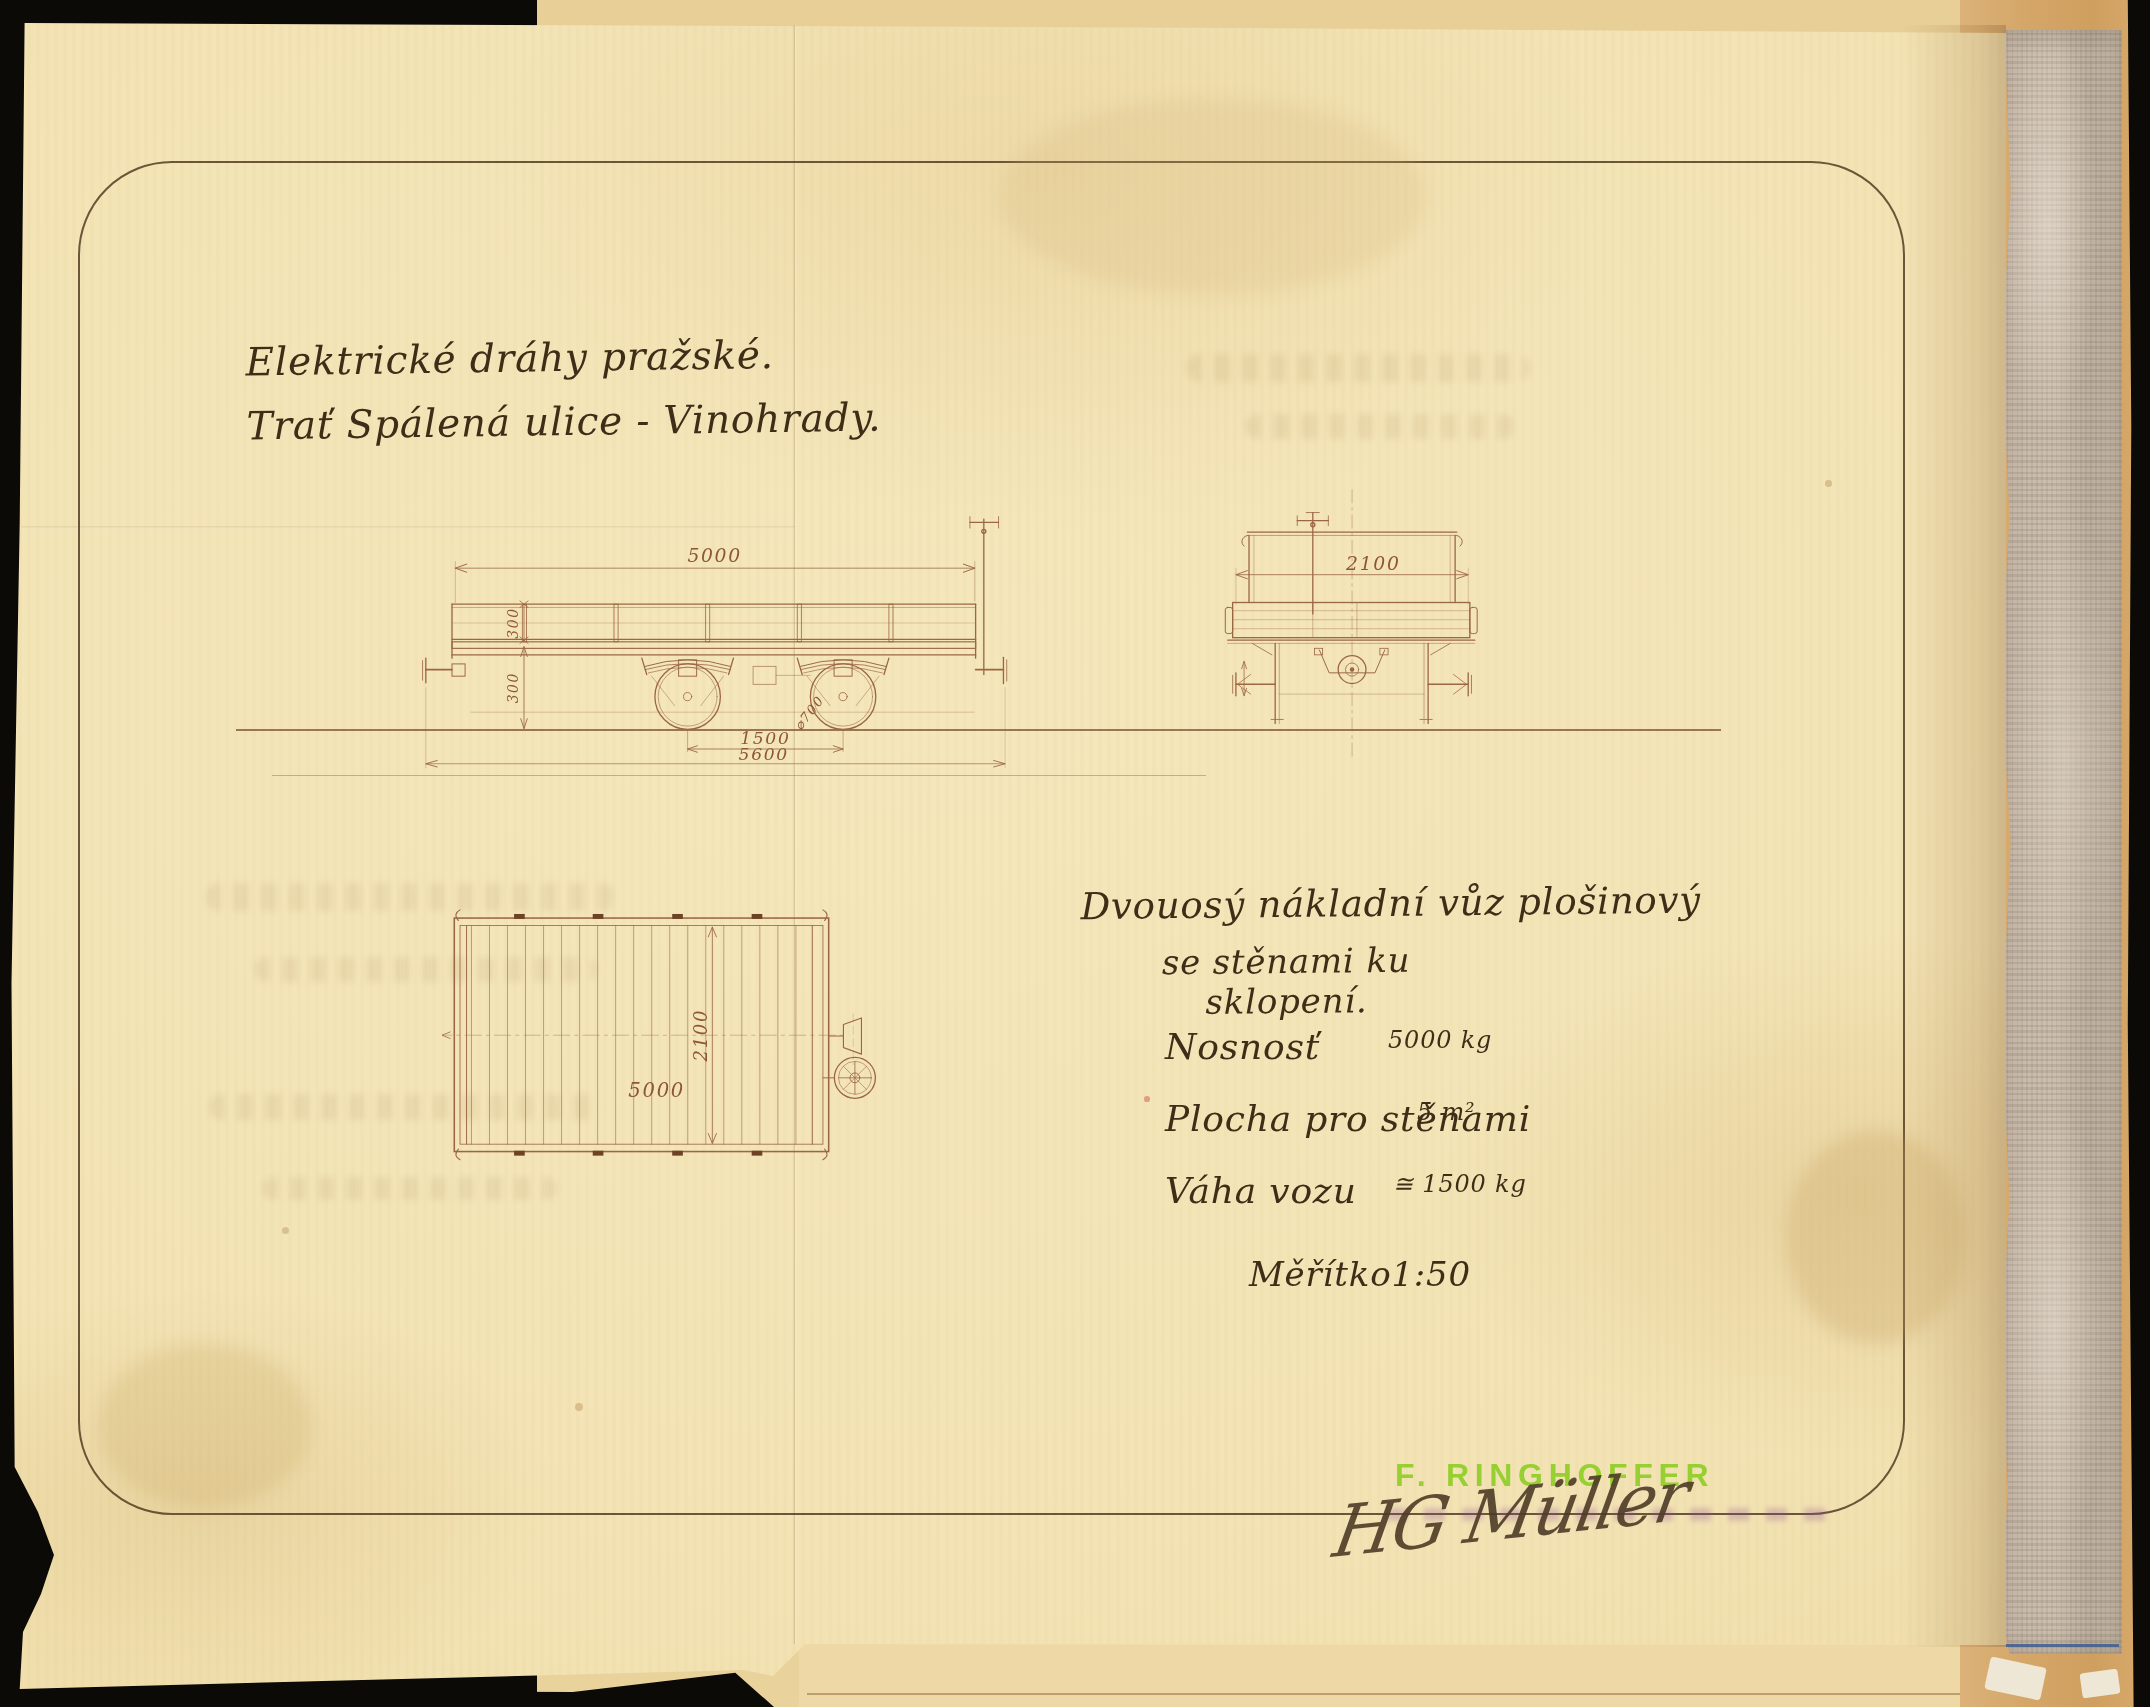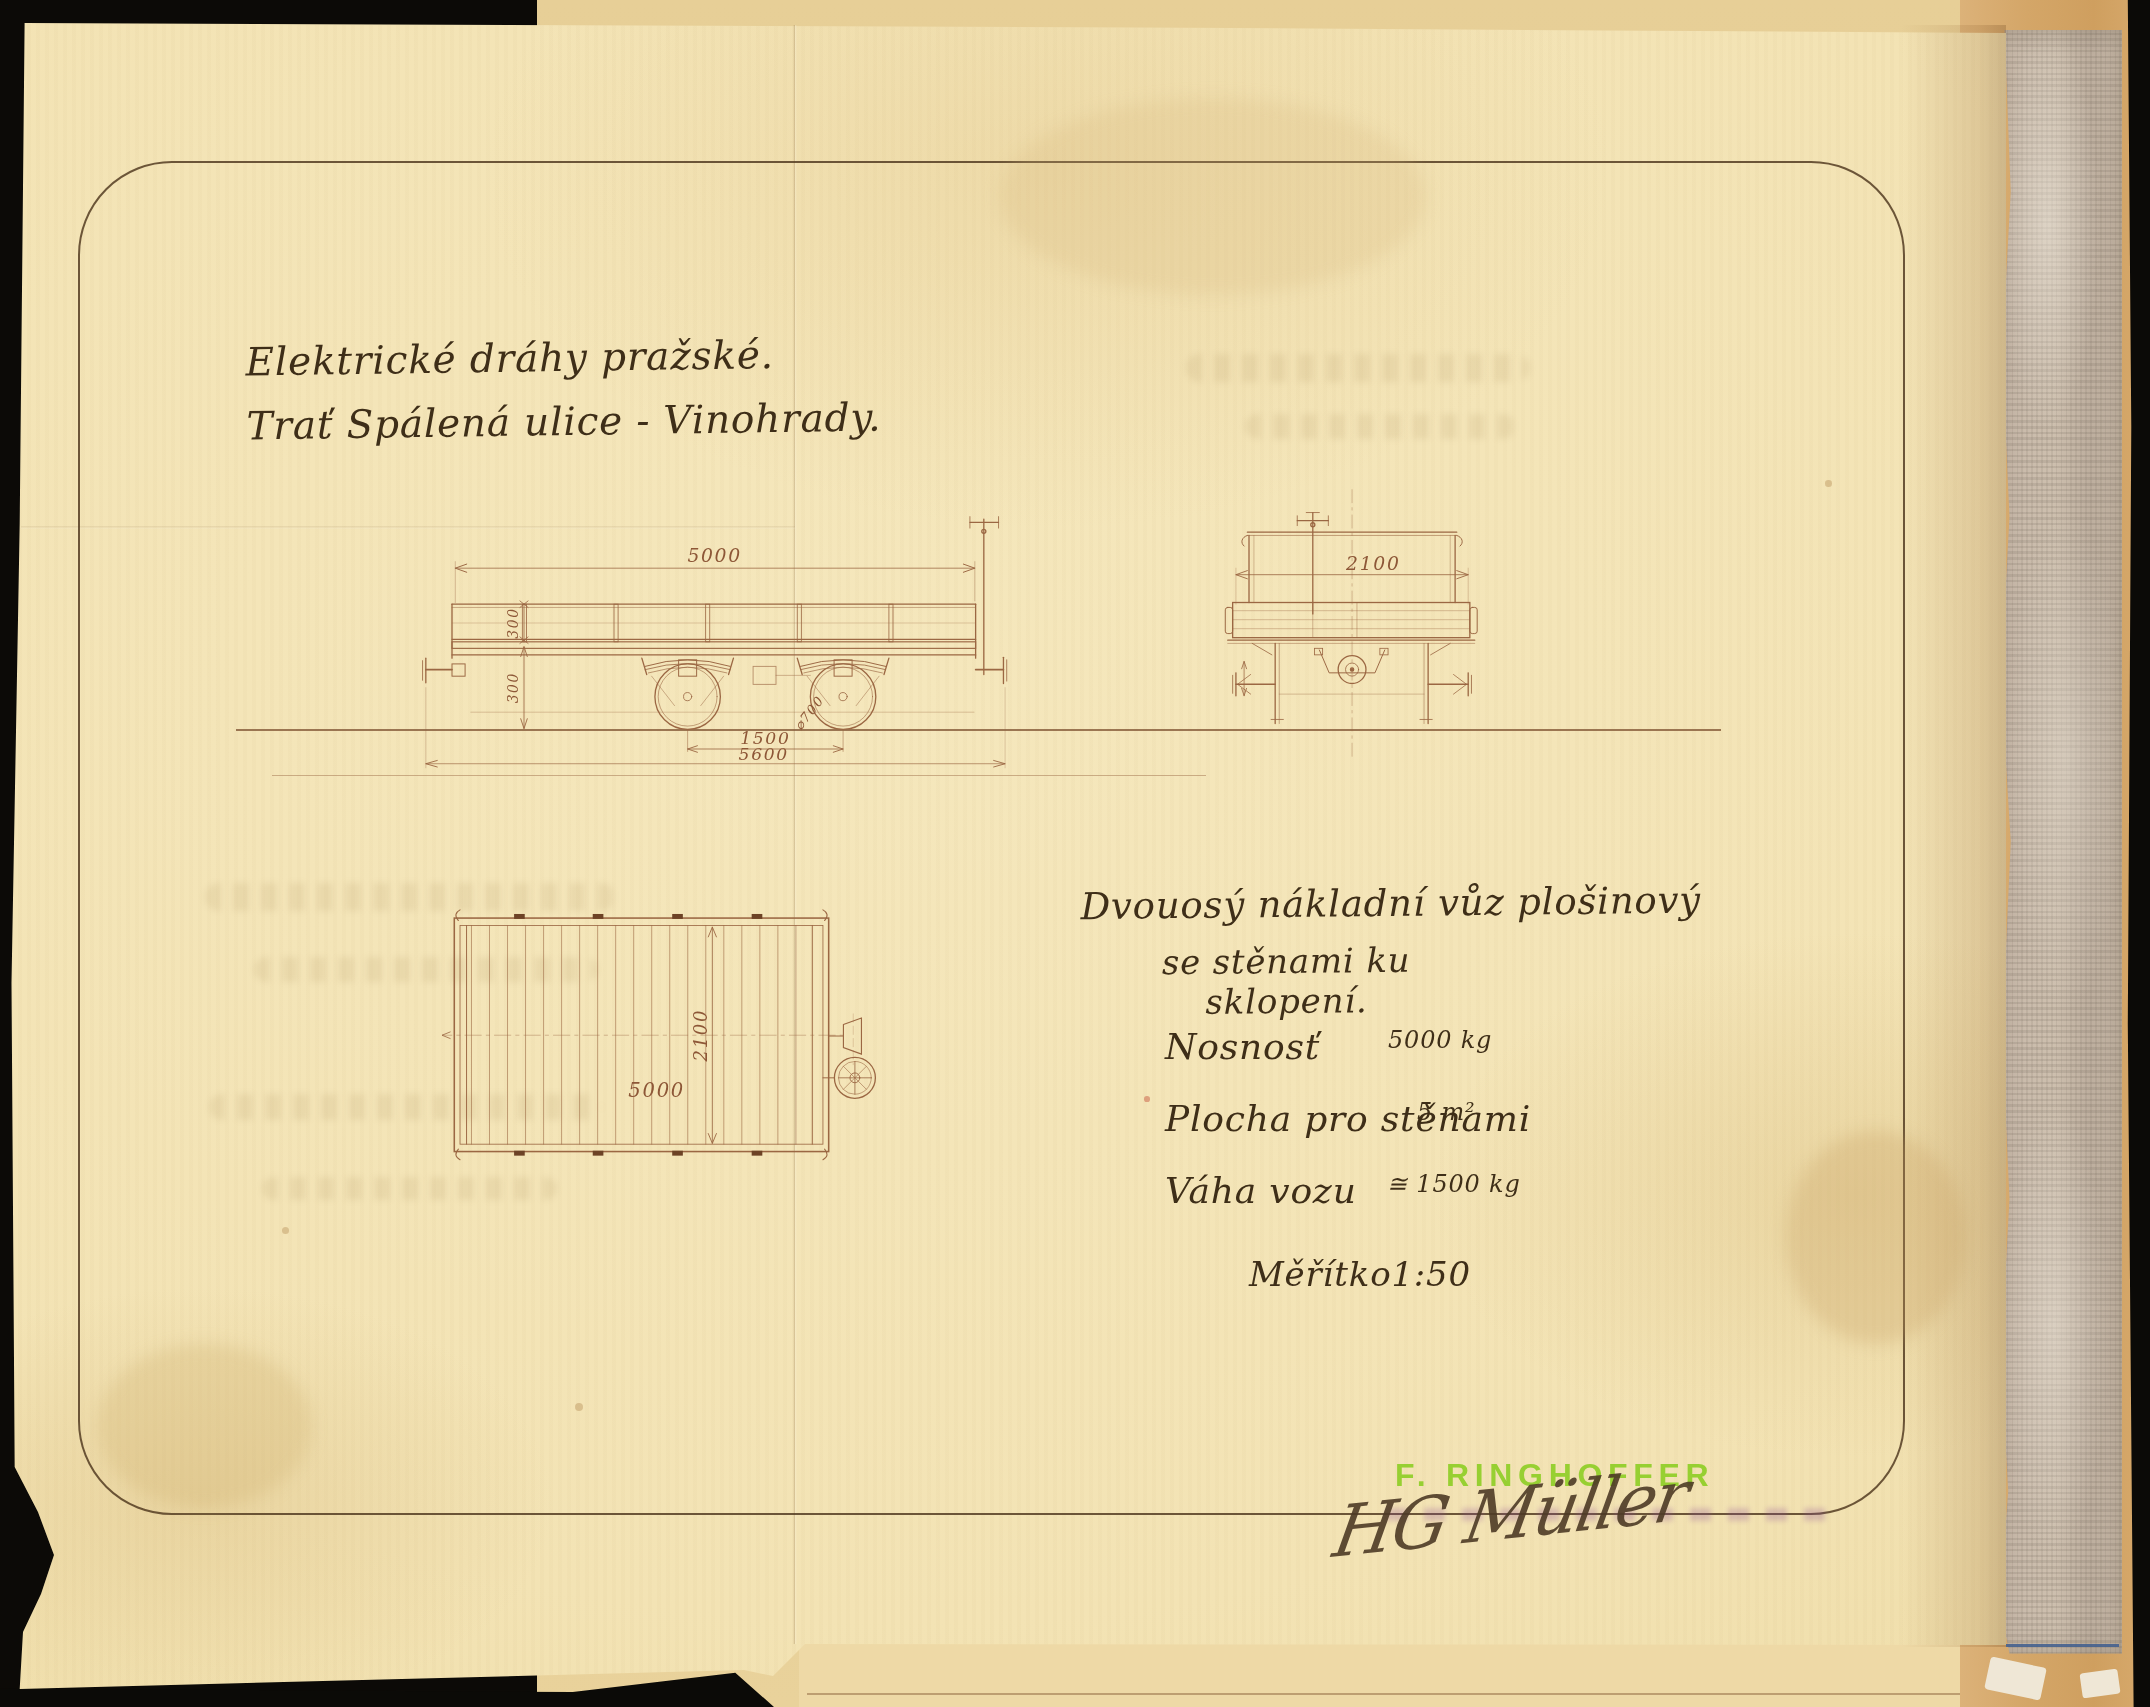--- a/index.html
+++ b/index.html
@@ -378,21 +378,21 @@
     <div class="spec-row">
       <span class="spec-label">Nosnosť</span>
       <span class="spec-value">5000 kg</span>
     </div>
     <div class="spec-row">
       <span class="spec-label">Plocha pro stěnami</span>
       <span class="spec-value" style="left:252px;">5 m²</span>
     </div>
     <div class="spec-row">
       <span class="spec-label">Váha vozu</span>
-      <span class="spec-value" style="left:222px;text-align:right;">≅ 1500 kg</span>
+      <span class="spec-value" style="left:228px;text-align:right;">≅ 1500 kg</span>
     </div>
   </div>
 
   <div class="abs hw scale-row">
     <span>Měřítko</span><span class="sv">1:50</span>
   </div>
 
   <div class="abs stamp">F. RINGHOFFER</div>
   <div class="abs stamp-line2"></div>
   <div class="abs signature">HG Müller</div>

